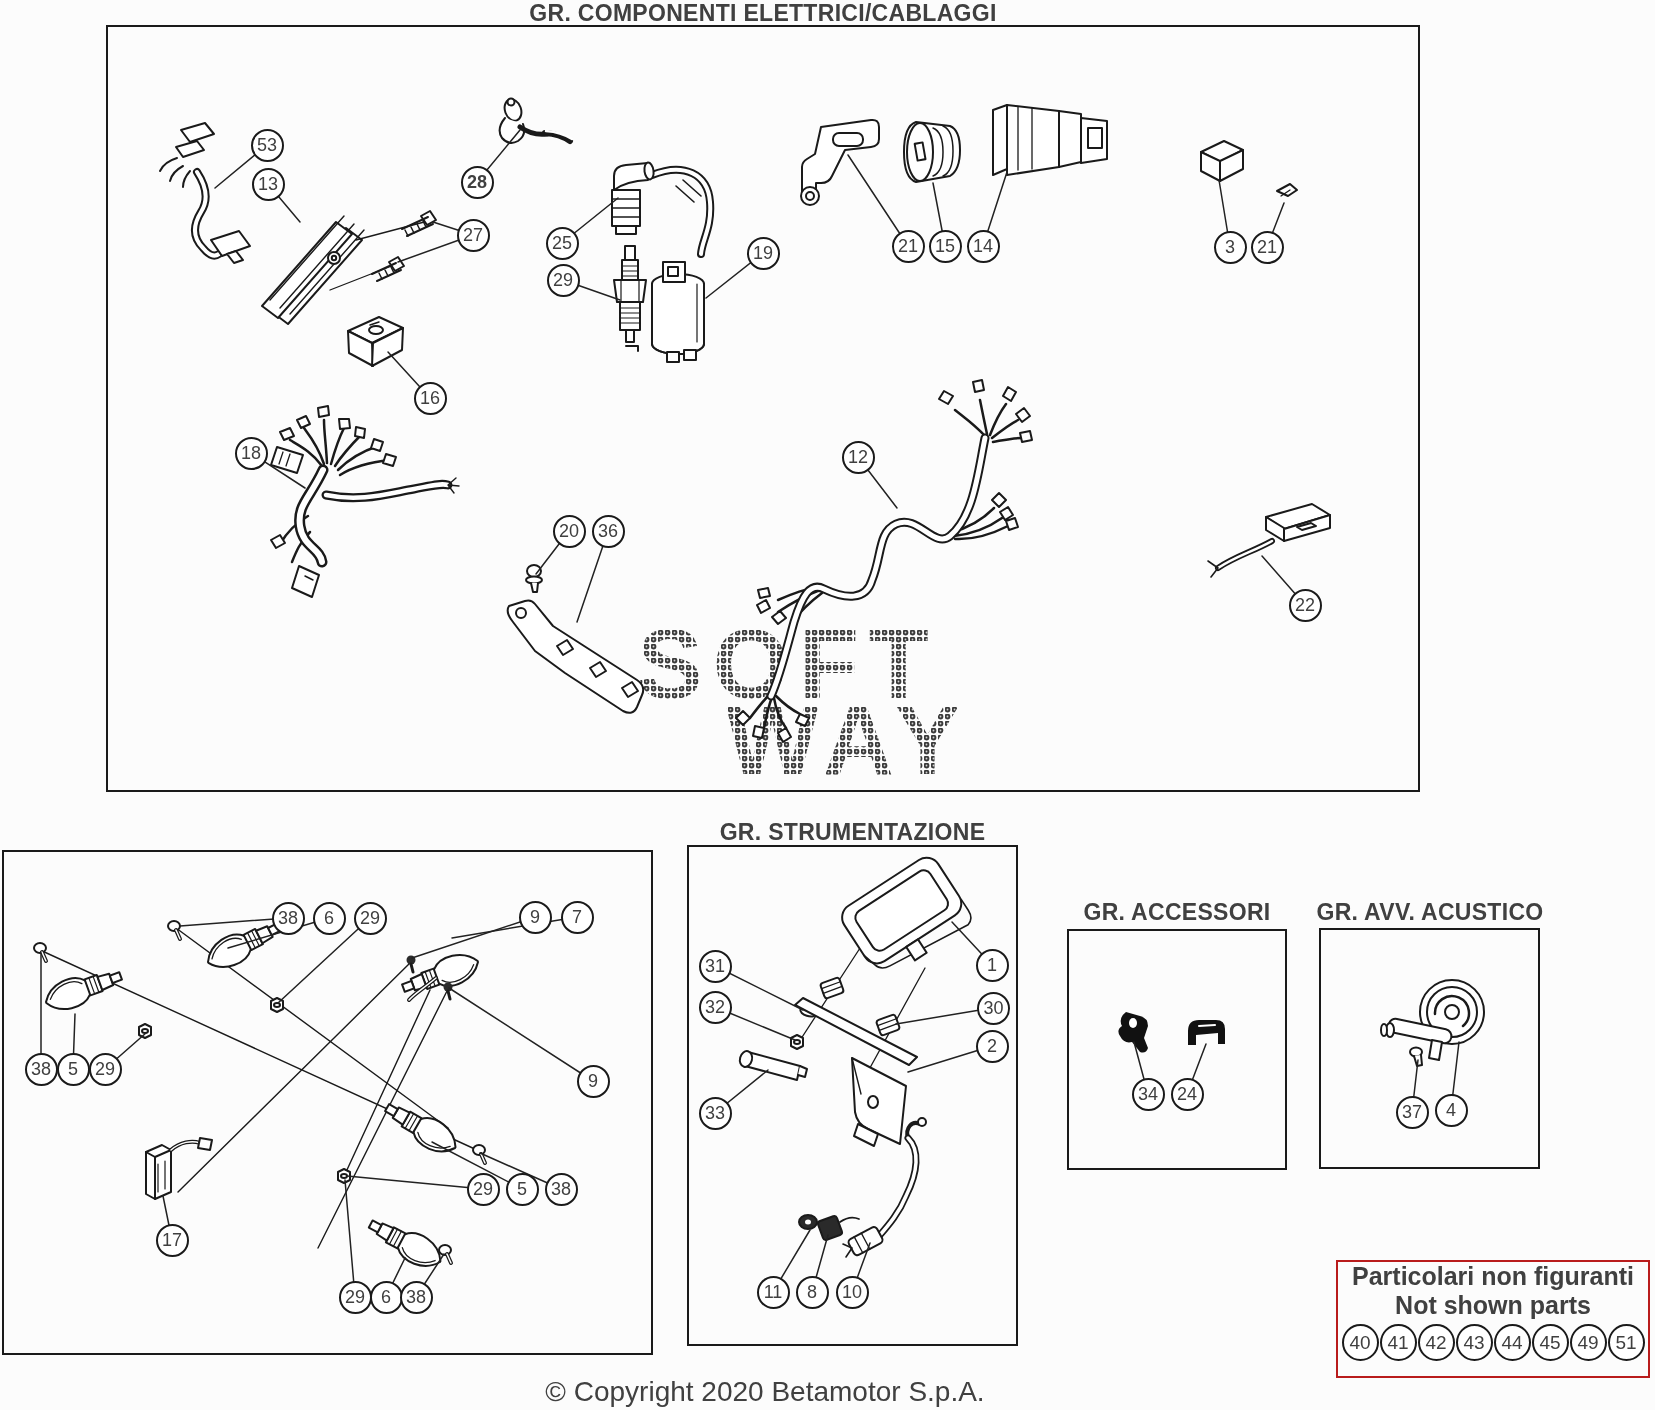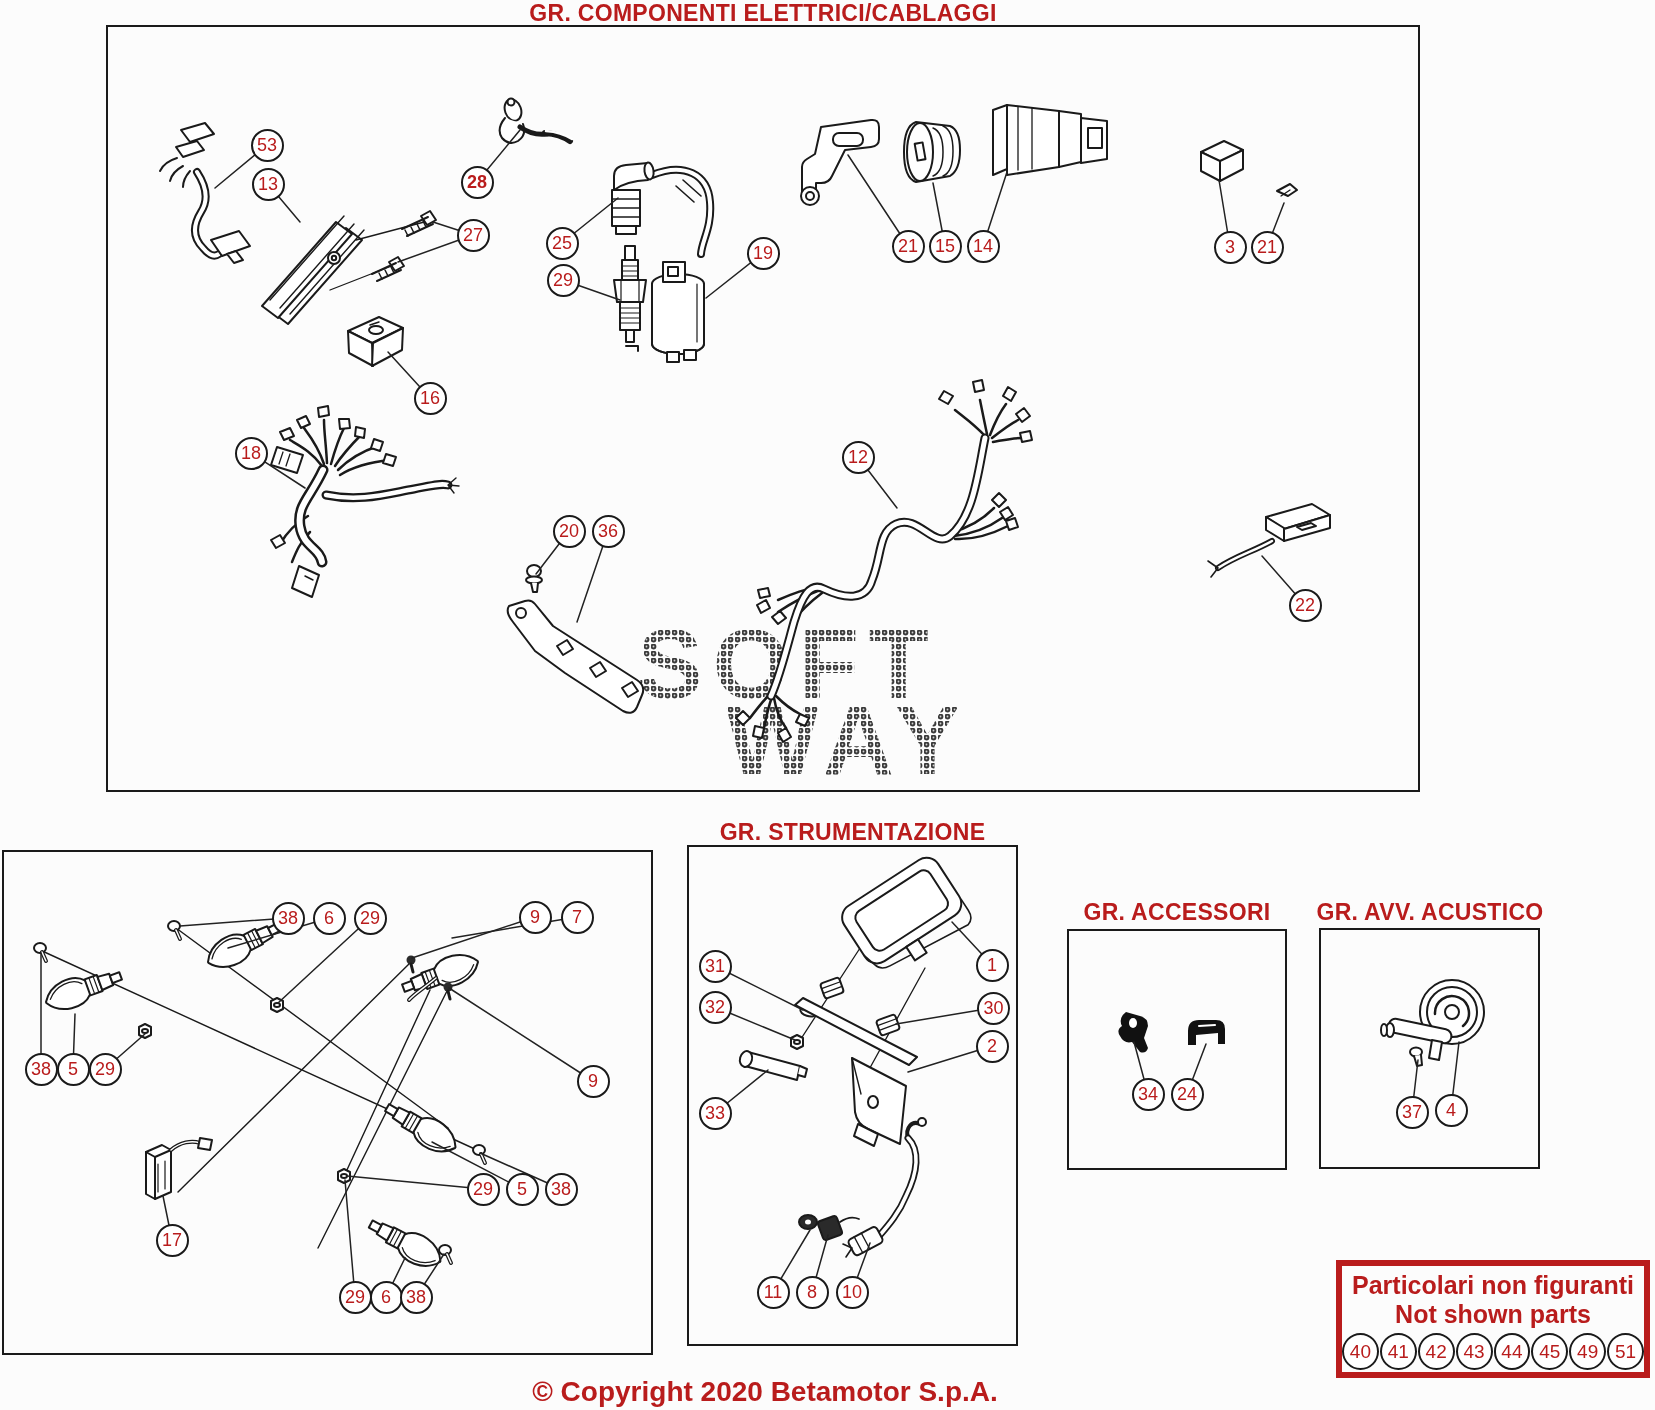--- a/index.html
+++ b/index.html
@@ -1,33 +1,33 @@
 <!DOCTYPE html>
 <html><head>
 <meta charset="utf-8">
 <style>
   html,body{margin:0;padding:0;background:#fff;}
   .canvas{position:relative;width:1655px;height:1410px;background:#fcfcfc;
-          font-family:"Liberation Sans",sans-serif;overflow:hidden;color:#b91c1c;}
+          font-family:"Liberation Sans",sans-serif;overflow:hidden;color:#404040;}
   .gbox{position:absolute;border:2px solid #1a1a1a;box-sizing:border-box;background:transparent;}
   .gtitle{position:absolute;text-align:center;font-weight:bold;font-size:23px;
           white-space:nowrap;letter-spacing:.3px;}
   svg.linework{position:absolute;left:0;top:0;}
   .callout{position:absolute;width:33px;height:33px;border:2px solid #1a1a1a;border-radius:50%;
            background:#fff;display:flex;align-items:center;justify-content:center;
            font-size:18px;line-height:1;box-sizing:border-box;z-index:5;}
   .callout-layer{position:absolute;left:0;top:0;width:100%;height:100%;z-index:4;}
   .ns-box{position:absolute;left:1336px;top:1260px;width:314px;height:118px;
-          border:6px solid #b91c1c;box-sizing:border-box;text-align:center;padding-top:5px;z-index:6;}
+          border:2px solid #b91c1c;box-sizing:border-box;text-align:center;z-index:6;}
   .ns-line{font-weight:bold;font-size:25px;line-height:29px;}
   .ns-row{display:flex;justify-content:center;gap:1px;margin-top:4px;}
   .ns-circle{width:37px;height:37px;border:2px solid #1a1a1a;border-radius:50%;background:#fff;
              display:flex;align-items:center;justify-content:center;font-size:19px;box-sizing:border-box;}
   .copyright{position:absolute;left:0;top:1376px;width:1530px;text-align:center;
-             font-size:28px;font-weight:bold;}
+             font-size:28px;font-weight:normal;}
 </style>
 </head>
 <body>
 
 <div class="canvas">
 
   <div class="gtitle" style="left:106px;top:0;width:1314px;">GR. COMPONENTI ELETTRICI/CABLAGGI</div>
   <div class="gtitle" style="left:687px;top:819px;width:331px;">GR. STRUMENTAZIONE</div>
   <div class="gtitle" style="left:1067px;top:899px;width:220px;">GR. ACCESSORI</div>
   <div class="gtitle" style="left:1310px;top:899px;width:240px;">GR. AVV. ACUSTICO</div>

